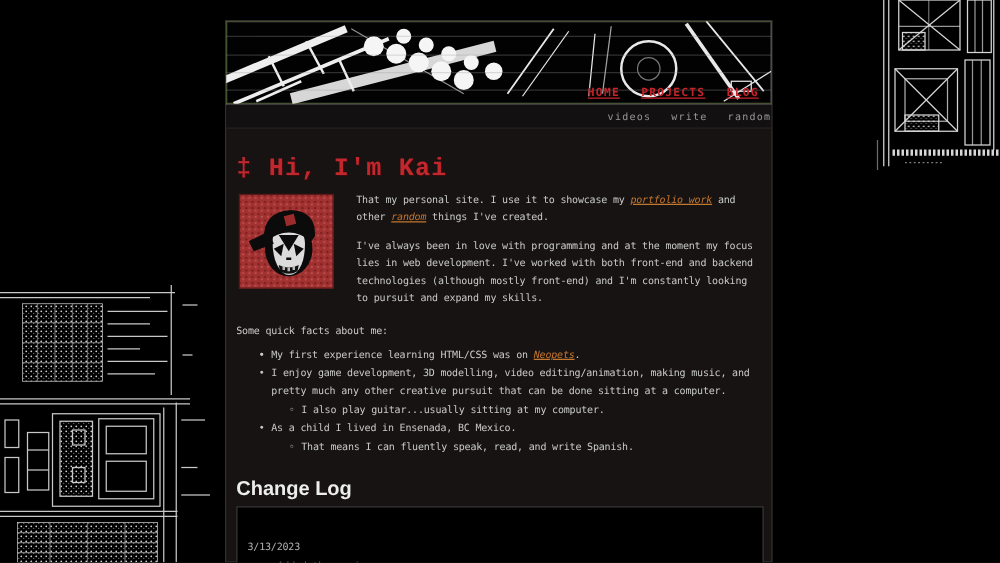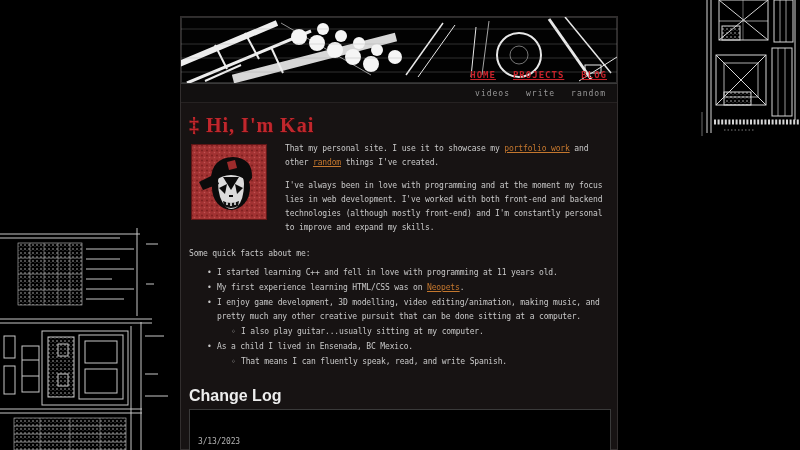--- a/index.html
+++ b/index.html
@@ -35,42 +35,42 @@
   }
   .banner-nav a {
     color:#c8232b; font-weight:bold; font-size:9px;
     letter-spacing:1px; text-decoration:underline; cursor:pointer;
   }
 
   .subnav {
     height:18px; background:#121010;
     border-bottom:1px solid #262222;
     display:flex; justify-content:flex-end; align-items:center;
-    gap:16px; padding-right:11px;
+    gap:16px; 
   }
   .subnav a {
     color:#989898; font-size:8px; letter-spacing:1px;
     text-decoration:none; cursor:pointer;
   }
 
   .main {
     padding:6px 6px 6px 8px;
     color:#c9c9c9;
     font-size:8px; line-height:14px; letter-spacing:-0.15px;
   }
   h1.page-title {
-    margin:5px 0 6px;
-    font-family:Liberation Serif, serif;
+    margin:16px 0 6px;
+    font-family:Liberation Mono, monospace;
     font-weight:bold; font-size:20px; line-height:22px;
     color:#c1272d; letter-spacing:1px;
     text-shadow:1px 1px 0 #3d0c0d;
   }
   .avatar { float:left; width:76px; height:76px; margin:2px 18px 4px 2px; }
   .bio p { margin:0 0 9px; }
-  a.inline { color:#c4772e; text-decoration:underline; cursor:pointer; }
+  a.inline { color:#c4772e; text-decoration:underline; cursor:pointer;font-style:italic; }
 
   .facts-label { margin:12px 0 3px; clear:both; }
   ul.facts { list-style:none; margin:5px 0 0; padding:0; }
   ul.facts li { position:relative; margin:0 0 1px; }
   li.l1 { padding-left:28px; }
   li.l1 > .marker { position:absolute; left:18px; color:#c9c9c9; }
   li.l2 { padding-left:52px; }
   li.l2 > .marker { position:absolute; left:42px; color:#c9c9c9; }
 
   .changelog-title {
@@ -273,27 +273,27 @@
         <path d="M52 44 L44 40 L46 50 Z" fill="#0b0b0b"></path>
         <rect x="38" y="51" width="4" height="2" fill="#0b0b0b"></rect>
         <path d="M32 57 Q40 61 48 57 L47 62 Q40 66 33 62 Z" fill="#121212"></path>
         <rect x="35" y="58" width="2" height="3" fill="#bbbbbb"></rect>
         <rect x="39" y="59" width="2" height="3" fill="#bbbbbb"></rect>
         <rect x="43" y="58" width="2" height="3" fill="#bbbbbb"></rect>
       </svg>
 
       <p><span>That my personal site. I use it to showcase my </span><a class="inline">portfolio work</a><span> and other </span><a class="inline">random</a><span> things I've created.</span></p>
 
-      <p>I've always been in love with programming and at the moment my focus lies in web development. I've worked with both front-end and backend technologies (although mostly front-end) and I'm constantly personal to improve and expand my skills.</p>
+      <p>I've always been in love with programming and at the moment my focus lies in web development. I've worked with both front-end and backend technologies (although mostly front-end) and I'm constantly looking to pursuit and expand my skills.</p>
     </div>
 
     <p class="facts-label">Some quick facts about me:</p>
 
     <ul class="facts">
-      <li class="l1"><span class="marker">•</span><span>I started learning C++ and fell in love with programming at 11 years old.</span></li>
+      <li class="l1"><span class="marker">•</span></li>
       <li class="l1"><span class="marker">•</span><span>My first experience learning HTML/CSS was on </span><a class="inline">Neopets</a><span>.</span></li>
       <li class="l1"><span class="marker">•</span><span>I enjoy game development, 3D modelling, video editing/animation, making music, and pretty much any other creative pursuit that can be done sitting at a computer.</span></li>
       <li class="l2"><span class="marker">◦</span><span>I also play guitar...usually sitting at my computer.</span></li>
       <li class="l1"><span class="marker">•</span><span>As a child I lived in Ensenada, BC Mexico.</span></li>
       <li class="l2"><span class="marker">◦</span><span>That means I can fluently speak, read, and write Spanish.</span></li>
     </ul>
 
     <div class="changelog-title">Change Log</div>
 
     <div class="changelog-box">

